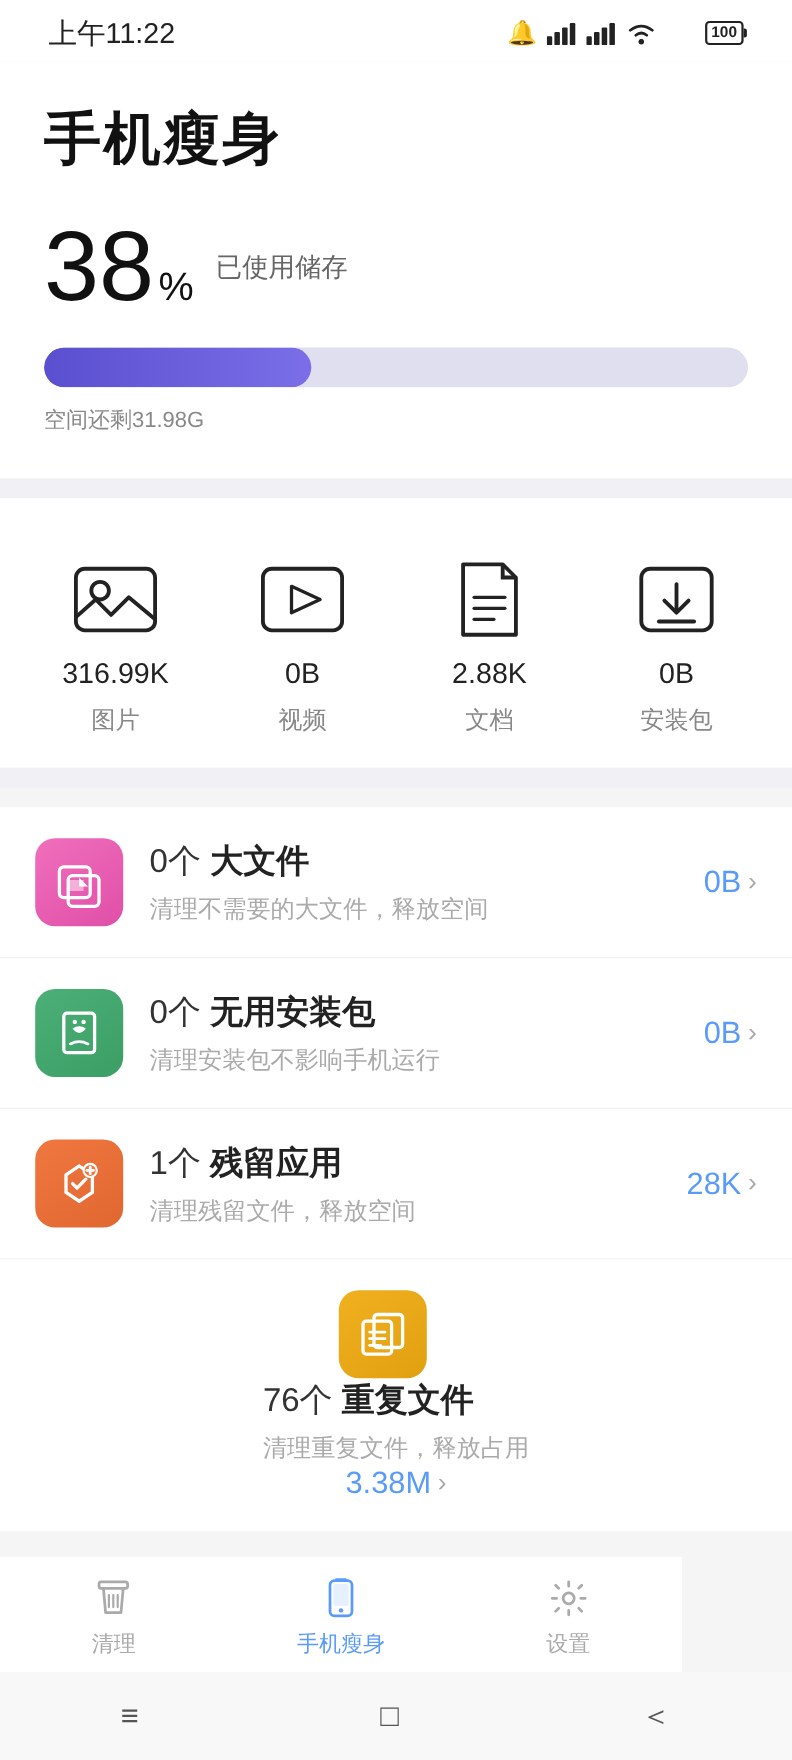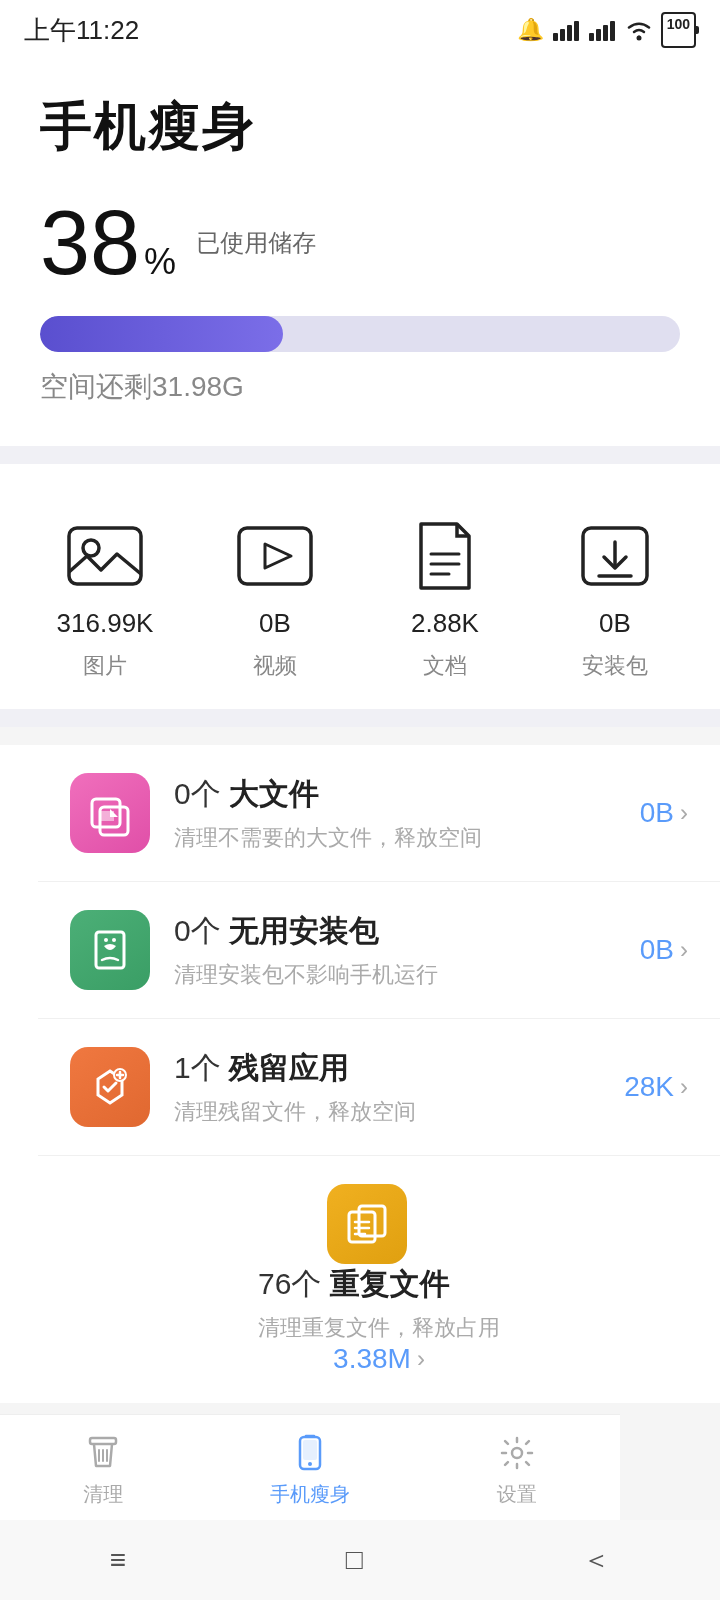--- a/index.html
+++ b/index.html
@@ -12,45 +12,46 @@
       color: #222;
       overflow-x: hidden;
     }
 
     
     .status-bar {
       background: #fff;
       display: flex;
       justify-content: space-between;
       align-items: center;
-      padding: 14px 24px 10px;
+      padding: 14px 44px 10px;
       height: 56px;
     }
     .status-time {
       font-size: 26px;
       font-weight: 500;
       color: #222;
     }
     .status-icons {
       display: flex;
       align-items: center;
       gap: 8px;
     }
     .battery-box {
       display: flex;
-      align-items: flex-start;
+      align-items: flex-end;
       border: 2px solid #222;
       border-radius: 4px;
       padding: 2px 4px;
       font-size: 14px;
       font-weight: 600;
       color: #222;
       position: relative;
-      height: 36px;
+      height: 22px;
       gap: 2px;
+      margin-left: 36px;
     }
     .battery-box::after {
       content: '';
       display: block;
       width: 3px;
       height: 8px;
       background: #222;
       border-radius: 0 2px 2px 0;
       position: absolute;
       right: -5px;
@@ -104,21 +105,21 @@
       overflow: hidden;
       margin: 28px 0 16px;
     }
     .progress-bar-fill {
       height: 100%;
       border-radius: 18px;
       background: linear-gradient(90deg, #5a4fcf, #7b6ee8);
     }
 
     .space-remaining {
-      font-size: 28px;
+      font-size: 20px;
       color: #888;
     }
 
     
     .separator {
       height: 18px;
       background: #f0f0f5;
     }
 
     
@@ -157,21 +158,20 @@
     }
     .file-type-name {
       font-size: 22px;
       color: #888;
     }
 
     
     .list-section {
       background: #fff;
       margin-top: 18px;
-      padding-left: 38px;
     }
     .list-item {
       display: flex;
       align-items: center;
       padding: 28px 32px;
       border-bottom: 1px solid #f0f0f0;
       position: relative;
     }
     .list-item:last-child {
       border-bottom: none;

